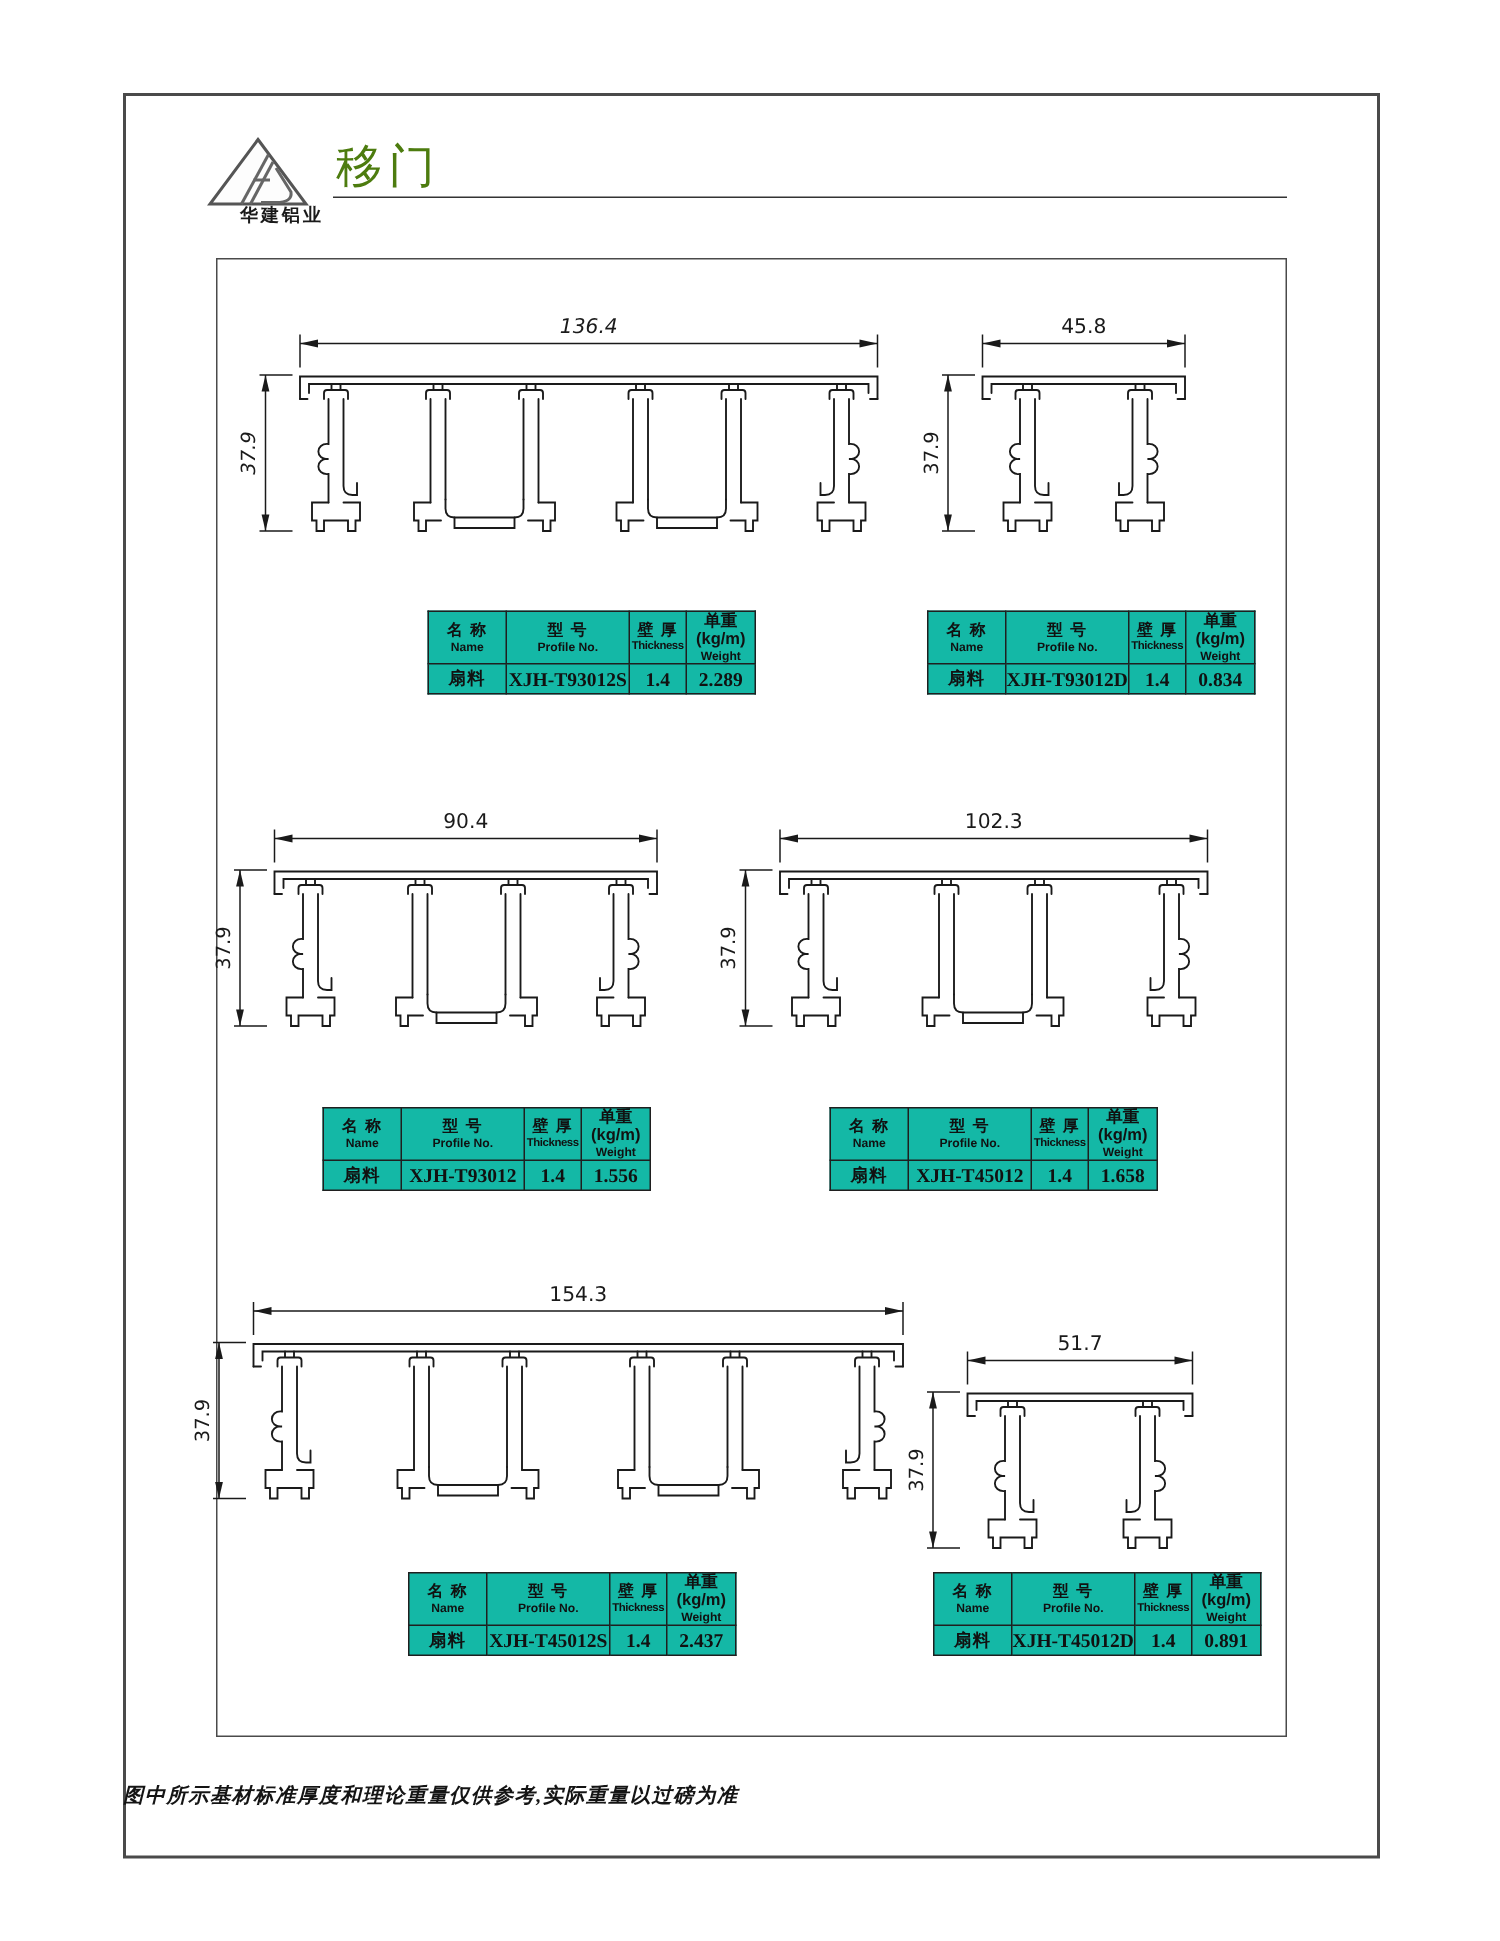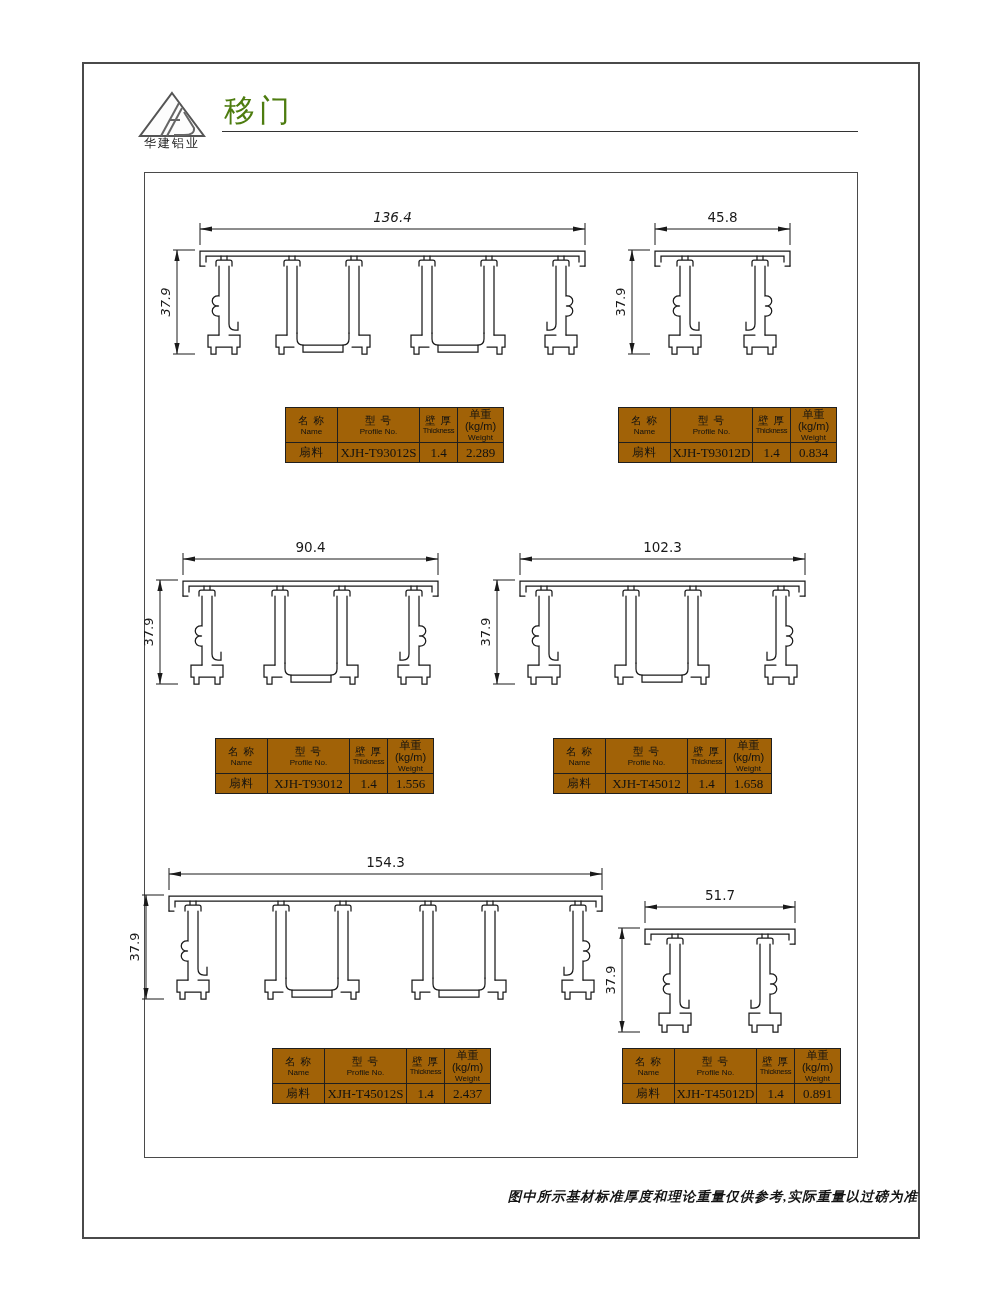--- a/index.html
+++ b/index.html
@@ -3,42 +3,42 @@
 <meta charset="utf-8">
 <style>
   html,body{margin:0;padding:0;background:#fff;}
   #page{position:relative;width:1000px;height:1294px;background:#fff;overflow:hidden;
         font-family:"Liberation Sans",sans-serif;color:#111;}
   #outer-border{position:absolute;left:82px;top:62px;width:834px;height:1173px;
         border:2px solid #4a4a4a;background:#fff;}
   #inner-border{position:absolute;left:144px;top:172px;width:712px;height:984px;
         border:1.5px solid #4a4a4a;}
   #logo{position:absolute;left:136px;top:90px;width:72px;height:48px;}
-  #logo-text{position:absolute;left:128px;top:135px;width:88px;text-align:center;
-        font-size:12px;font-weight:normal;letter-spacing:2px;color:#1a1a1a;
+  #logo-text{position:absolute;left:128px;top:135px;width:88px;text-align:right;
+        font-size:12px;font-weight:bold;letter-spacing:2px;color:#1a1a1a;
         font-family:"Liberation Sans",sans-serif;}
   #page-title{position:absolute;left:224px;top:90px;font-size:31px;color:#4d7c0f;
         font-family:"Liberation Serif",serif;letter-spacing:4px;}
   #title-rule{position:absolute;left:222px;top:131px;width:636px;border-top:1.5px solid #333;}
   .fig{position:absolute;}
   .fig svg{display:block;overflow:visible;}
   table.spec{position:absolute;border-collapse:collapse;table-layout:fixed;
-        background:#a16207;border:1.8px solid #1f1f1f;}
+        background:#14b8a6;border:1.8px solid #1f1f1f;font-weight:bold;}
   table.spec td{border:1px solid #1f1f1f;text-align:center;vertical-align:middle;padding:0;}
   table.spec .c1{width:52px;} table.spec .c2{width:82px;}
   table.spec .c3{width:38px;} table.spec .c4{width:46px;}
   table.spec tr.hdr td{height:26px;}
   table.spec tr.hdr .cn{font-size:10.5px;letter-spacing:1px;line-height:12px;color:#111;}
   table.spec tr.hdr td:nth-child(4) .cn{font-size:11px;letter-spacing:0;}
   table.spec tr.hdr .en{font-size:8.5px;line-height:10px;color:#111;
         font-family:"Liberation Sans",sans-serif;transform:scale(0.95);}
   table.spec tr.hdr td:nth-child(3) .en{font-size:8px;letter-spacing:-0.3px;}
   table.spec tr.val td{height:19px;font-size:13px;font-family:"Liberation Serif",serif;color:#111;margin-top:14px;}
   table.spec tr.val td:first-child{font-size:11.5px;font-family:"Liberation Sans",sans-serif;letter-spacing:1px;}
-  #footer-note{position:absolute;left:82px;top:1188px;width:836px;text-align:right;
+  #footer-note{position:absolute;left:82px;top:1188px;width:836px;text-align:left;
         font-size:13.5px;font-weight:bold;font-style:italic;letter-spacing:1px;
         font-family:"Liberation Serif",serif;color:#141414;}
 </style>
 </head>
 <body>
 
 <div id="page">
   <div id="outer-border"></div>
 
   <svg id="logo" viewBox="0 0 72 48">

